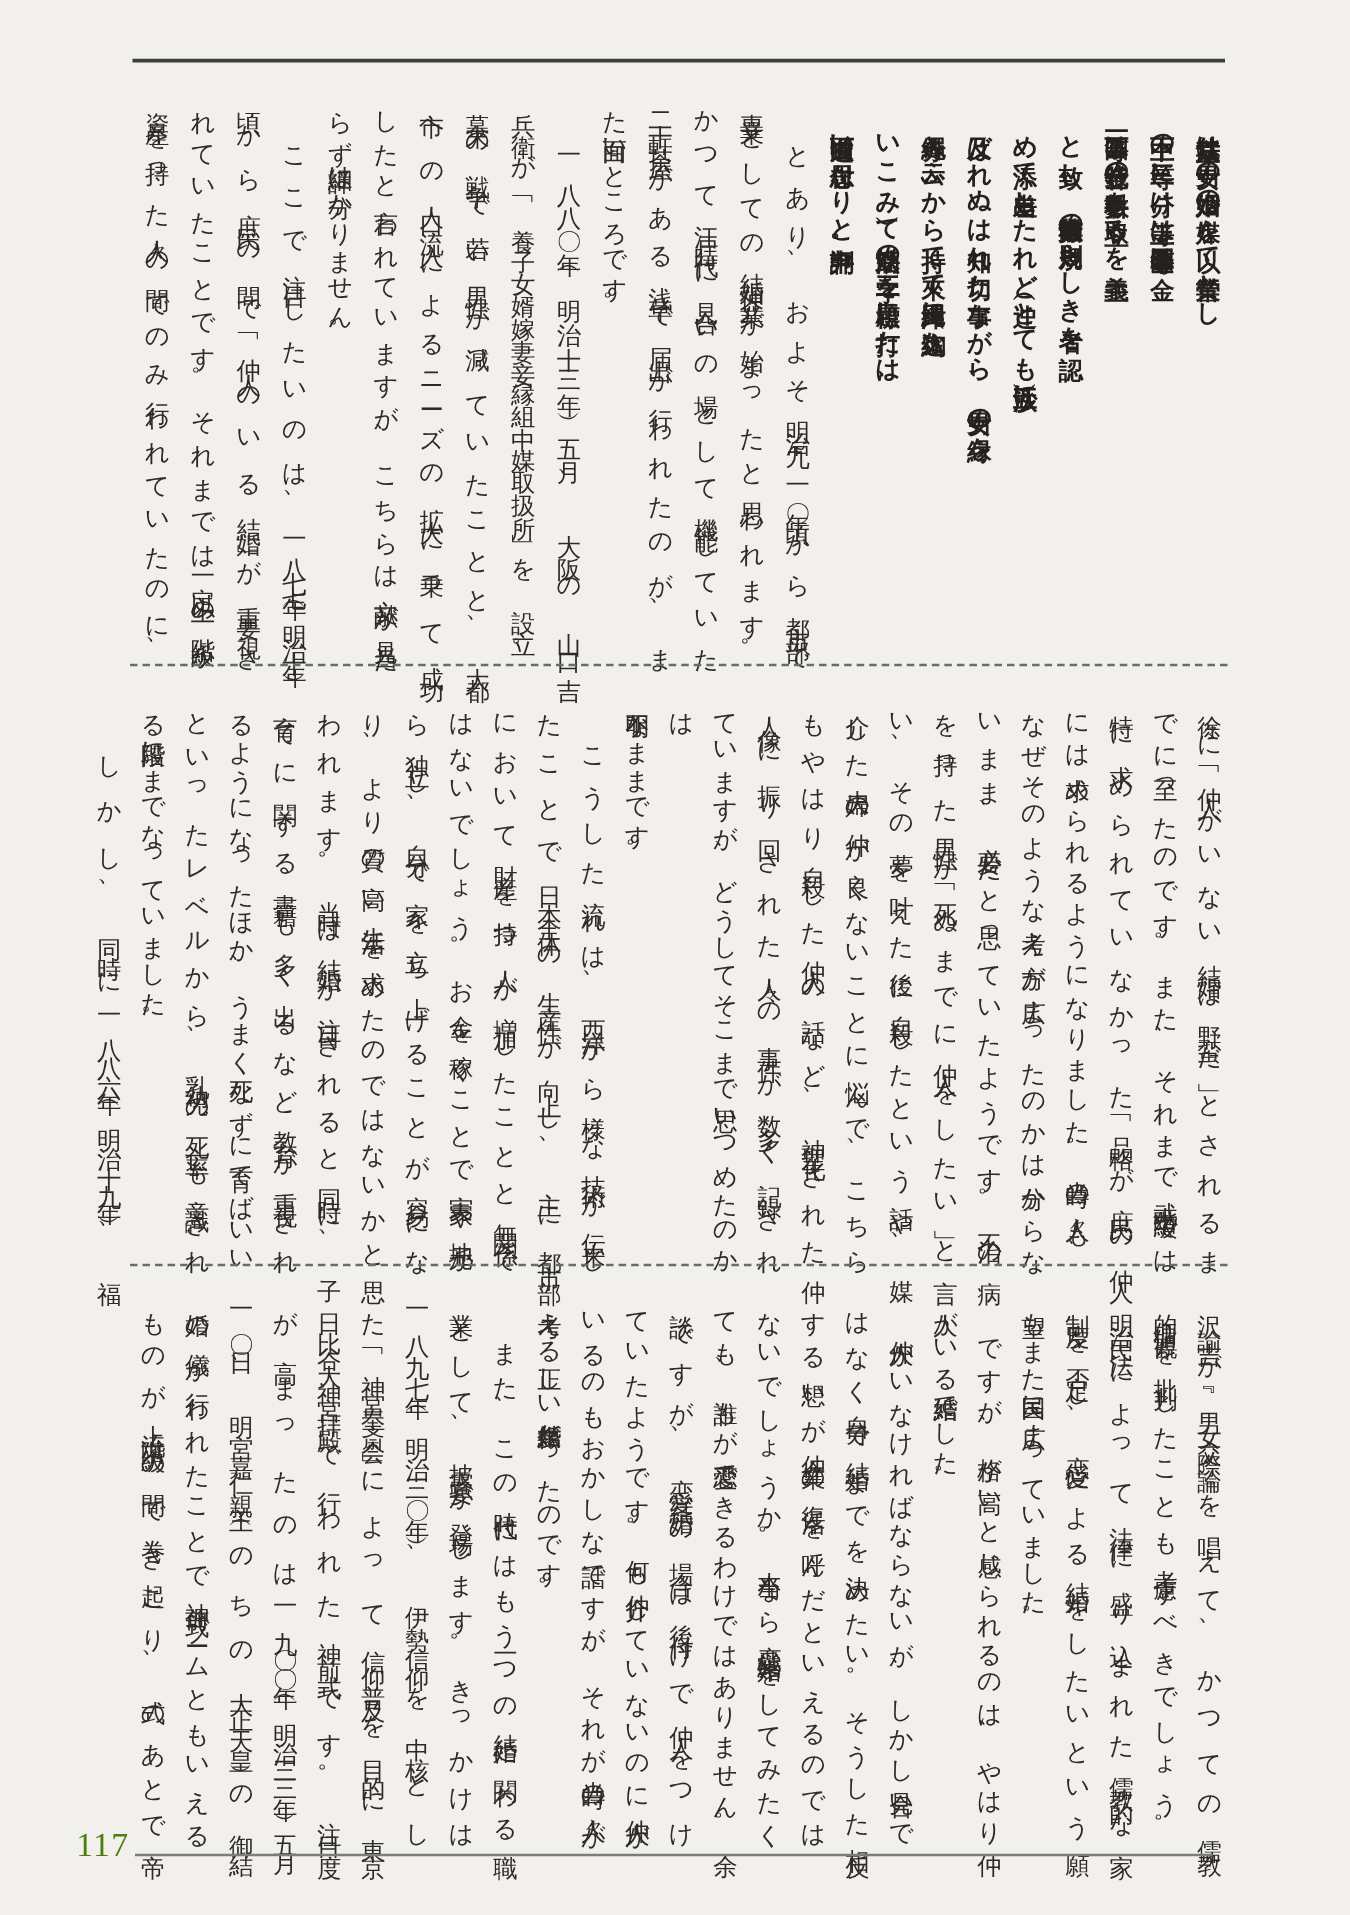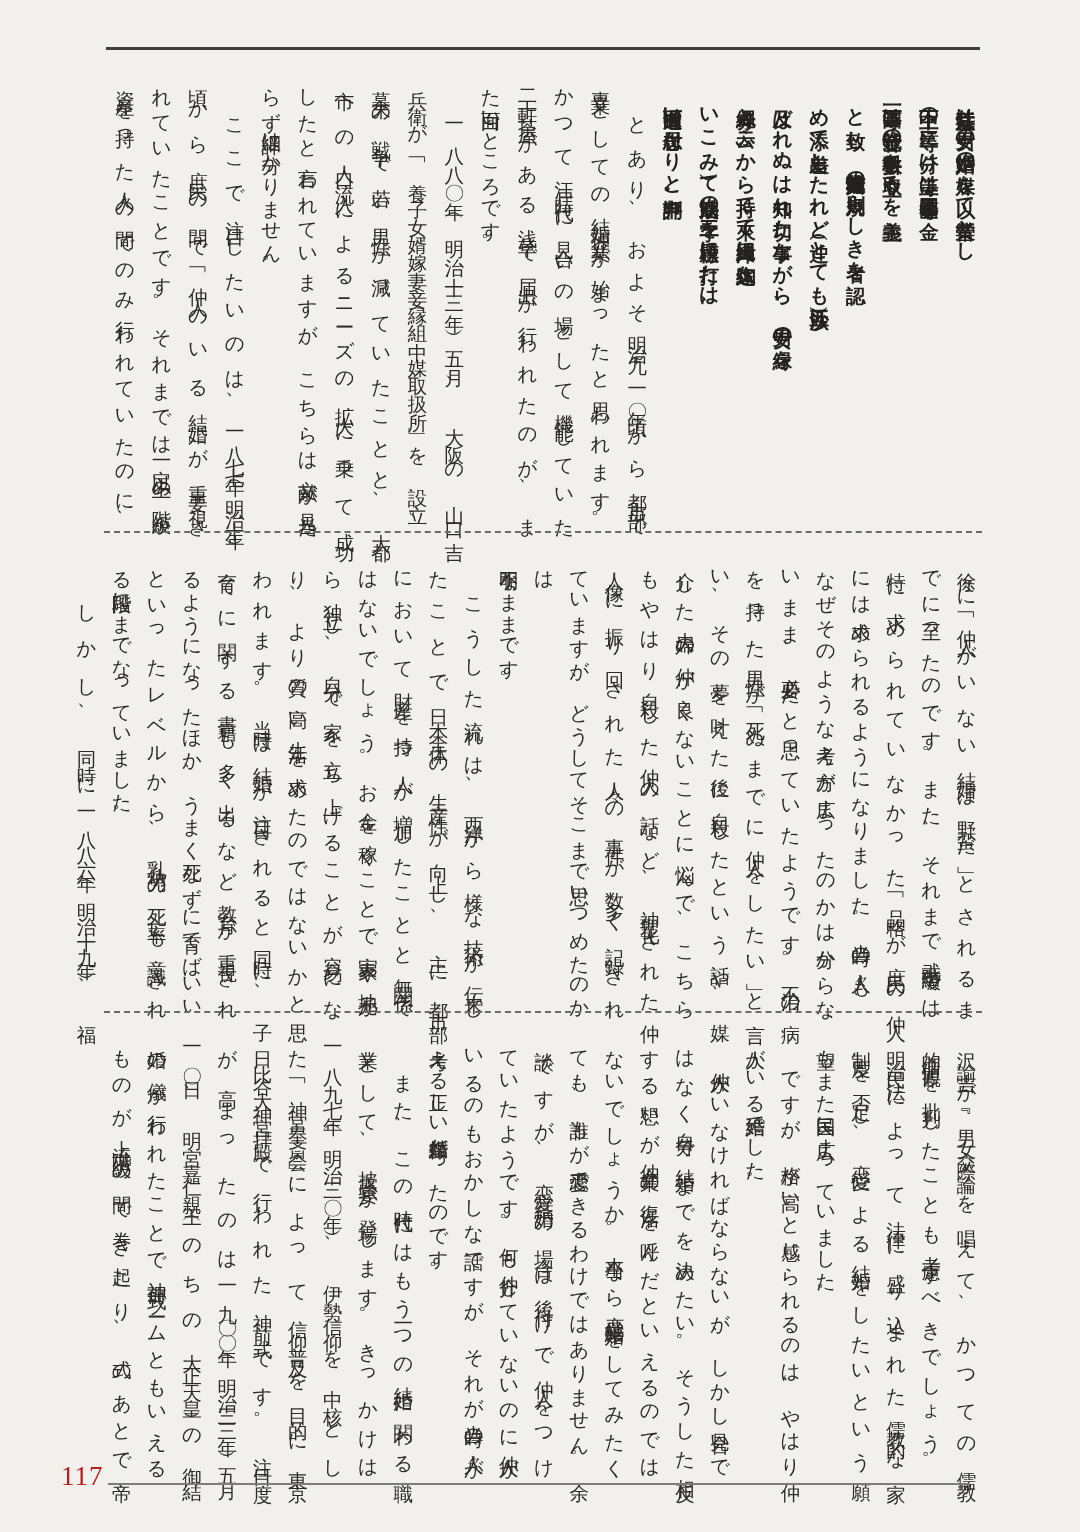--- a/index.html
+++ b/index.html
@@ -29,21 +29,21 @@
     font-family:"Liberation Sans","DejaVu Sans",sans-serif;
     font-weight:700;color:#242220;
   }
   
   .vline{text-align:justify;text-align-last:justify;}
   .vline.nj{text-align-last:auto;}
 
   .folio{
     position:absolute;left:61px;top:1461px;
     font-family:"Liberation Serif","DejaVu Serif",serif;
-    font-size:27px;color:#b91c1c;letter-spacing:1px;
+    font-size:27px;color:#4d7c0f;letter-spacing:1px;
   }
 </style>
 </head>
 <body>
 
 <div class="page">
   <div class="rule top"></div>
 
   <section class="band b1">
       <div class="block quote">

